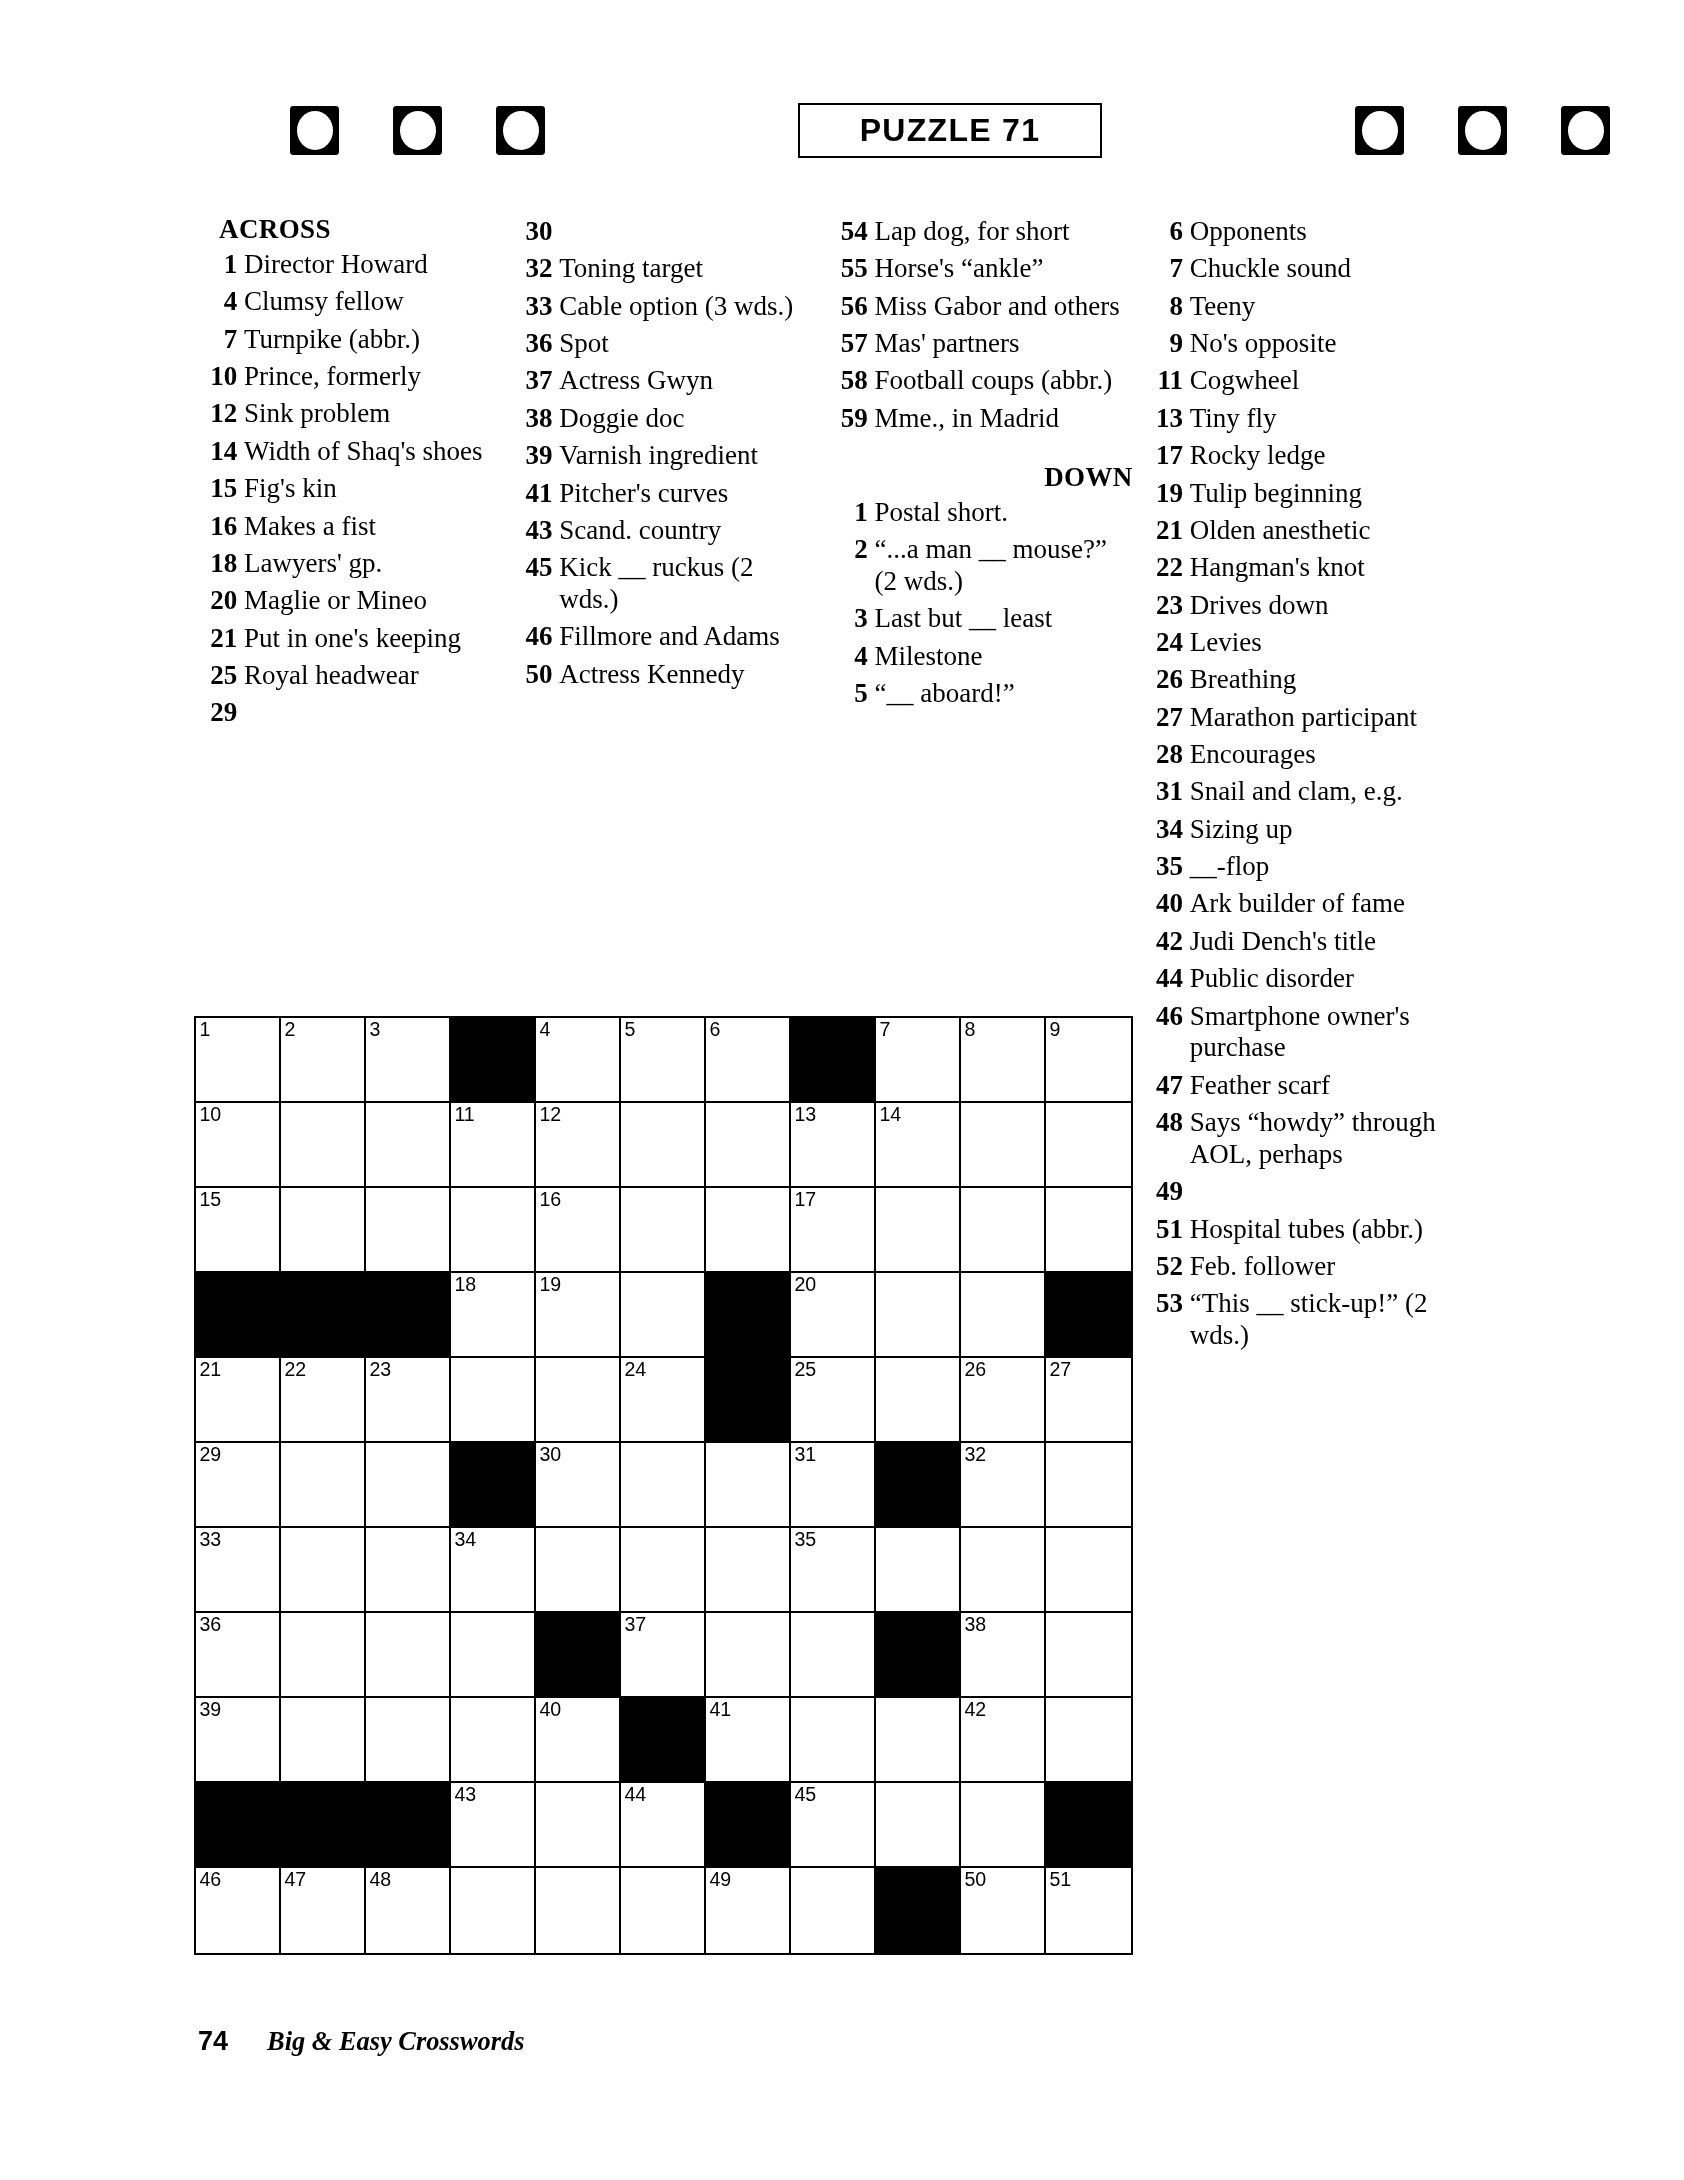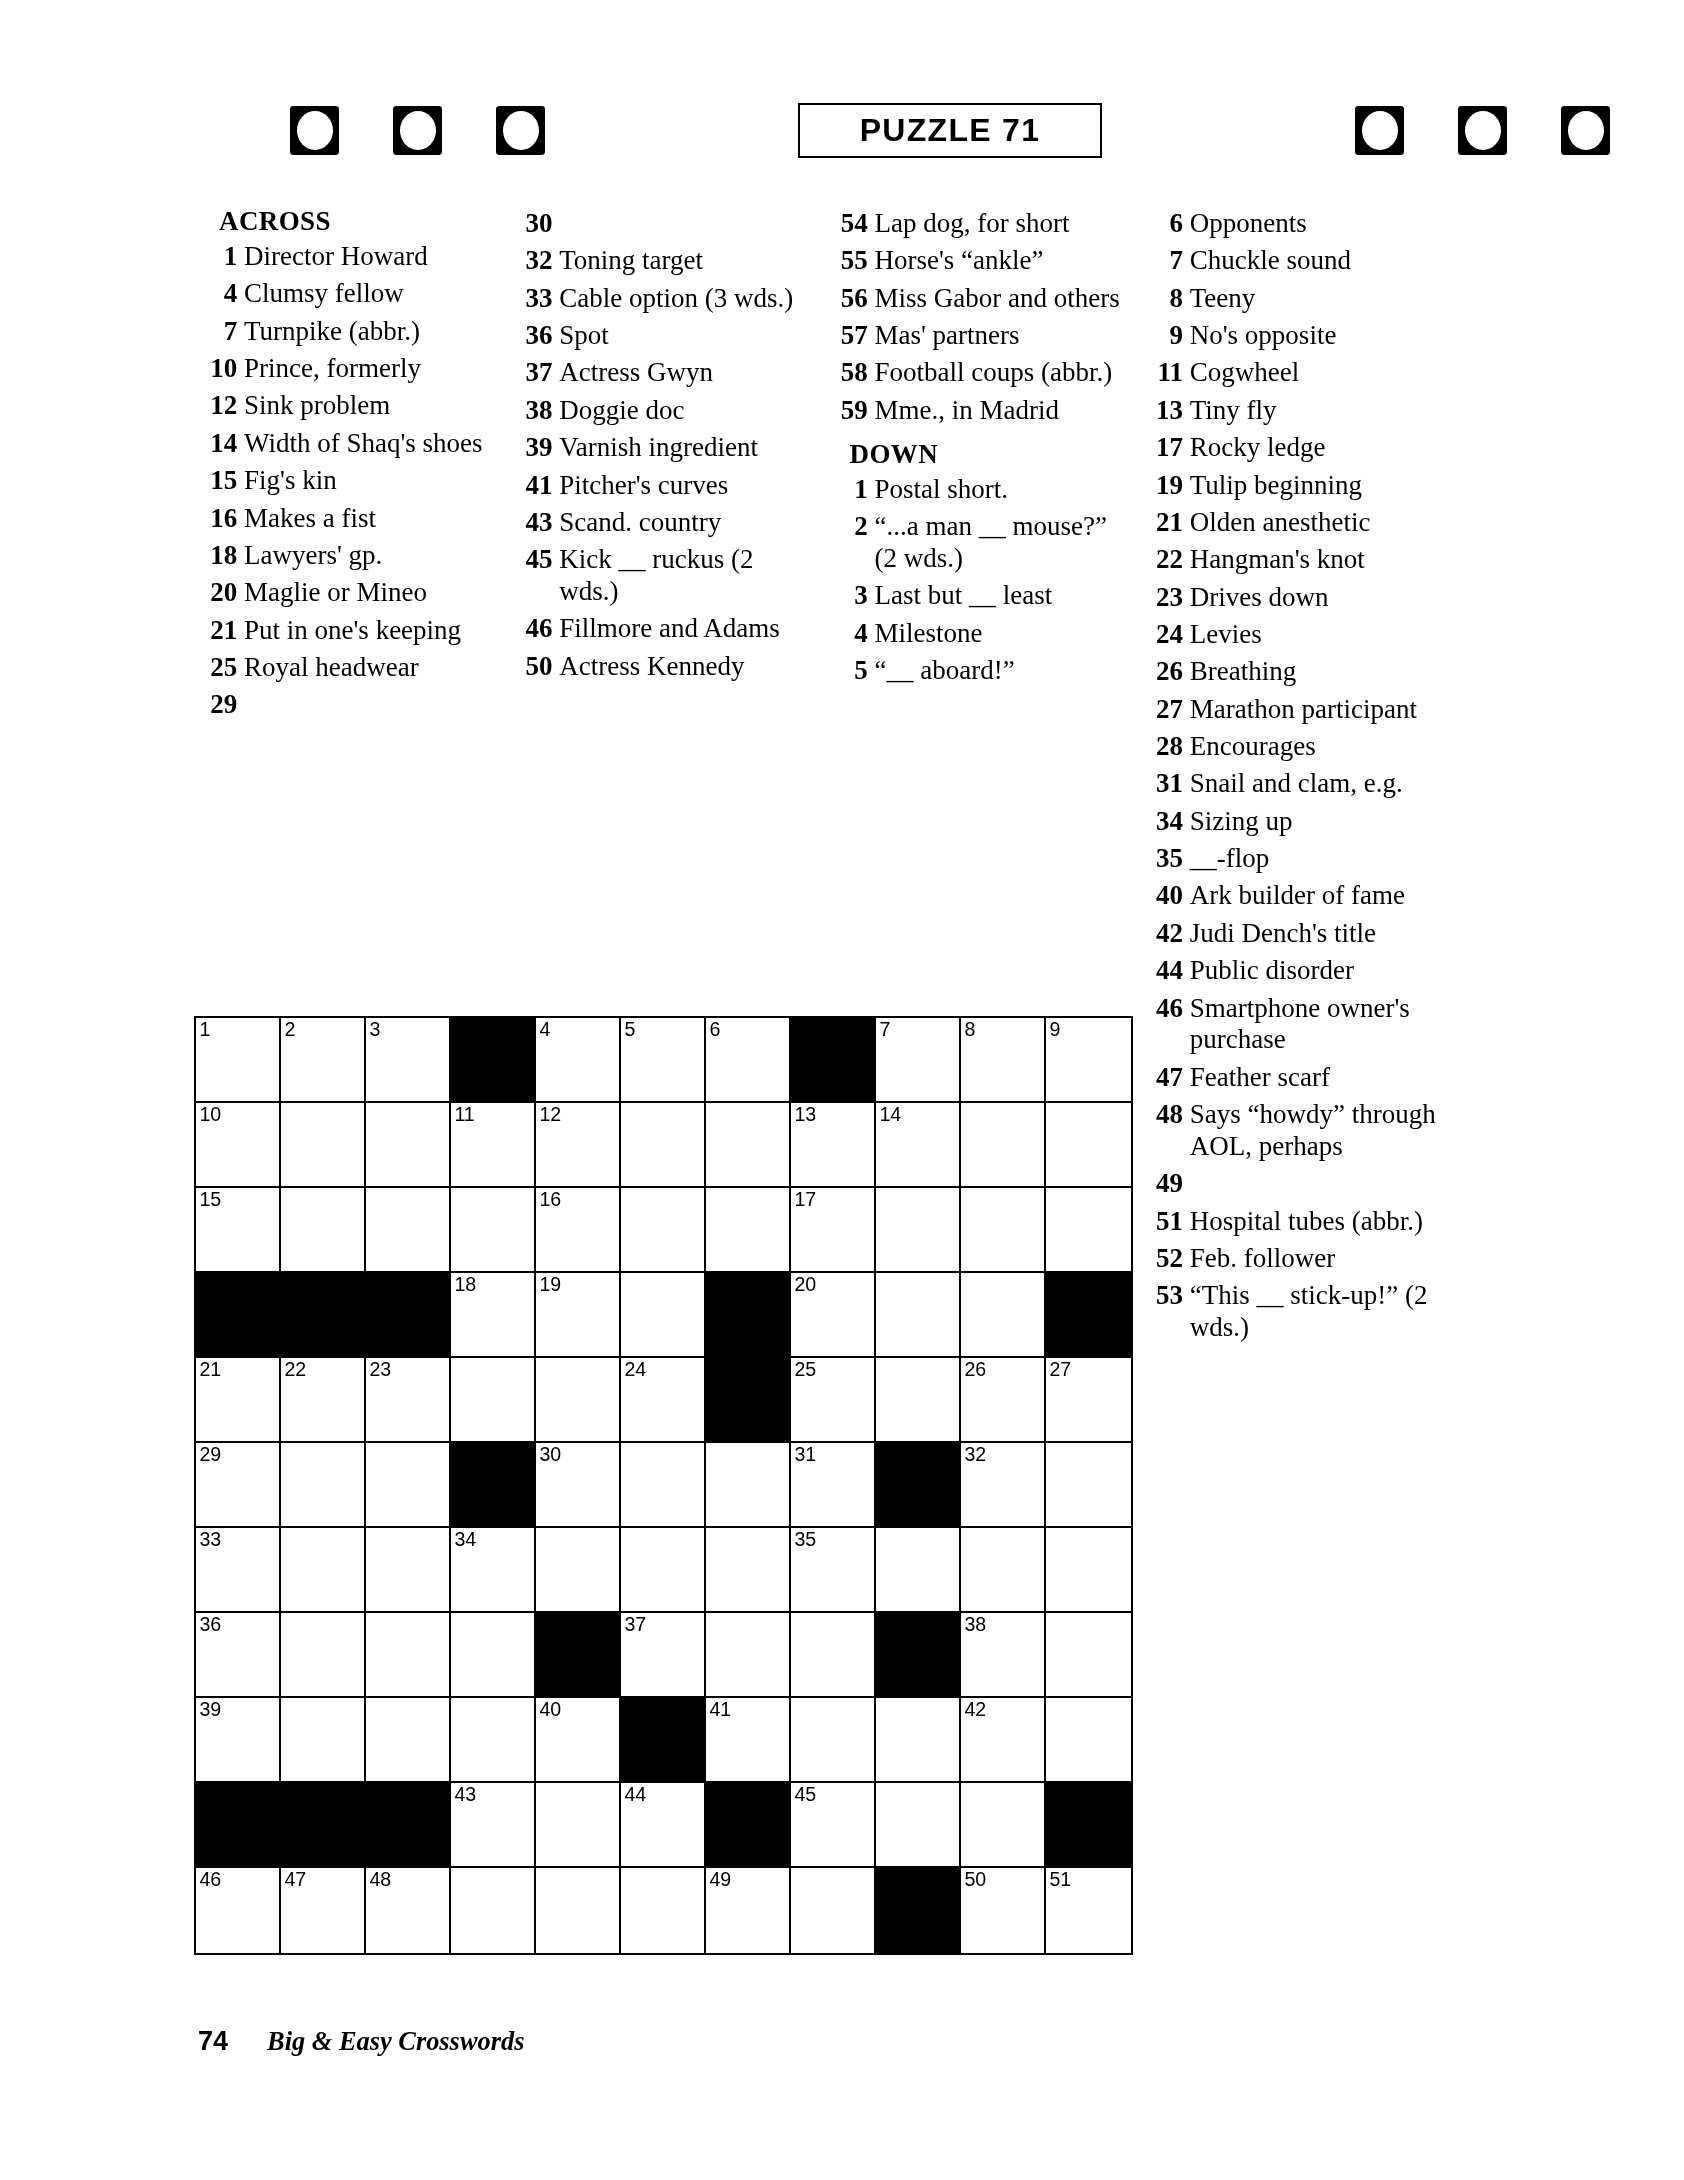--- a/index.html
+++ b/index.html
@@ -55,21 +55,21 @@
     line-height: 1;
   }
   .hdr-left, .hdr-right {
     display: flex;
     gap: 54px;
   }
 
   
   .clues {
     position: absolute;
-    top: 208px;
+    top: 216px;
     left: 207px;
     width: 1252px;
     display: flex;
     gap: 8px;
     font-size: 27px;
     line-height: 1.0;
   }
   .col {
     width: 313px;
     box-sizing: border-box;
@@ -78,21 +78,21 @@
   .col.c4 { width: 312px; }
 
   .sect-head {
     font-family: "Liberation Serif", serif;
     font-weight: bold;
     font-size: 27px;
     letter-spacing: 0.4px;
     margin: 0 0 6px 0;
     padding-left: 12px;
   }
-  .sect-head.down { margin-top: 14px; }
+  .sect-head.down { margin-top: 29px; text-align: right; }
 
   .clue {
     display: flex;
     margin-bottom: 5.5px;
     align-items: flex-start;
   }
   .clue .num {
     font-weight: bold;
     text-align: right;
     width: 37px;

